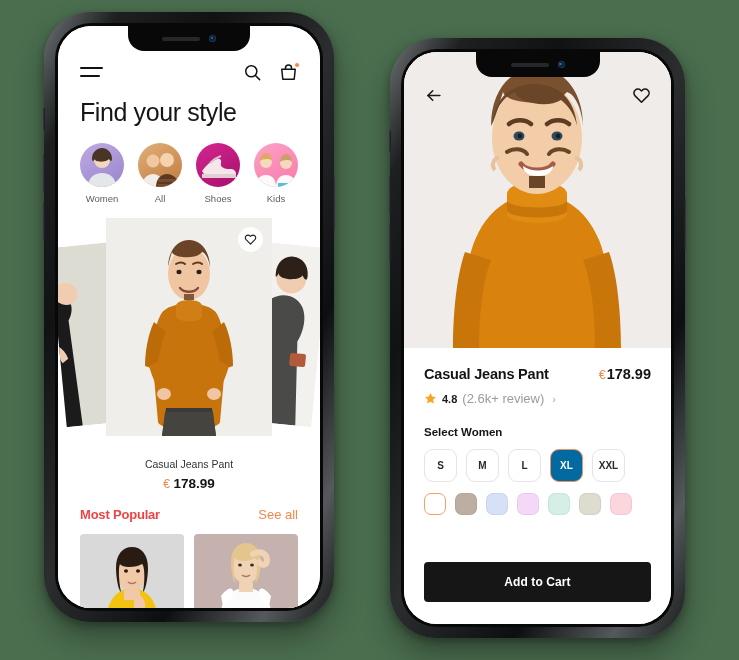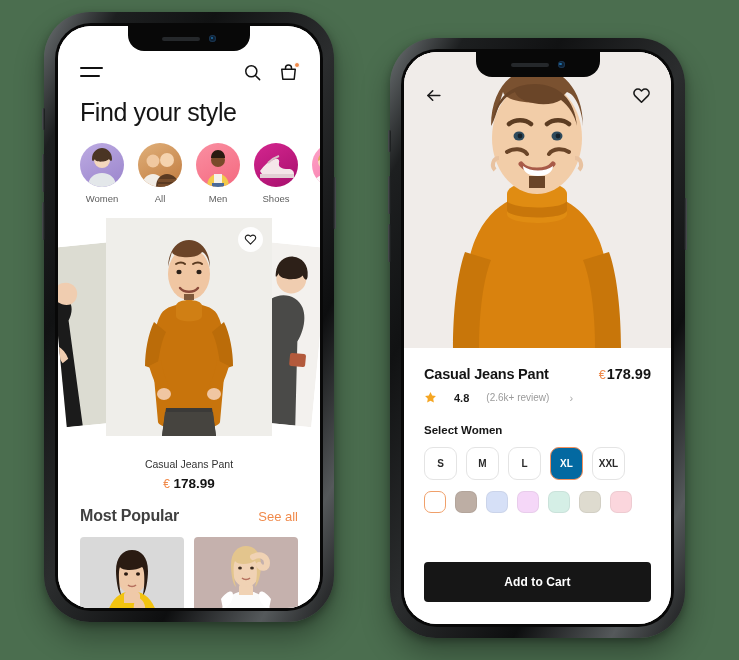--- a/index.html
+++ b/index.html
@@ -67,21 +67,21 @@
     top: 0; width: 166px; height: 218px; overflow:hidden; background:#efeeea; }
   .fav { position:absolute; top: 9px; right: 9px; width: 25px; height: 25px;
     border-radius:50%; background:rgba(255,255,255,.92);
     display:flex; align-items:center; justify-content:center; cursor:pointer; z-index:5; }
   .prod-name { text-align:center; font-size: 10.5px; color:#333; margin-top: 8px; }
   .prod-price { text-align:center; font-size: 13.5px; color:#131313; font-weight:700; margin-top: 6px; }
   .prod-price .cur { color:#f08a4b; font-weight:400; font-size:12px; }
 
   .sec-head { display:flex; align-items:baseline; justify-content:space-between;
     padding: 16px 22px 0 22px; }
-  .sec-title { font-size: 16px; font-weight:700; color:#404040; letter-spacing:-.2px; }
+  .sec-title { font-size: 13px; font-weight:700; color:#ef4444; letter-spacing:-.2px; }
   .see-all { font-size: 13px; color:#f08a4b; cursor:pointer; }
   .pop-grid { display:flex; gap: 10px; padding: 12px 22px 0 22px; }
   .pop-card { flex:1; height: 90px; border-radius:4px; overflow:hidden; position:relative; }
 
   
   #phone2 { left: 390px; top: 38px; width: 295px; height: 600px; }
   #phone2 .notch { width: 124px; height: 25px; }
   #phone2 .speaker { width: 38px; height: 4px; }
   #phone2 .camera { width: 7px; height: 7px; }
 
@@ -89,23 +89,23 @@
   .hero-top { position:absolute; top: 34px; left: 0; right: 0; z-index: 30;
     display:flex; align-items:center; justify-content:space-between; padding: 0 20px; }
   .circle-tap { cursor:pointer; line-height:0; }
 
   .detail { position:absolute; top: 296px; left:0; right:0; bottom:0; background:#fff;
     padding: 18px 20px 0 20px; }
   .row-title { display:flex; align-items:baseline; justify-content:space-between; }
   .d-name { font-size: 14.5px; font-weight:700; color:#141414; letter-spacing:-.2px; }
   .d-price { font-size: 14.5px; font-weight:700; color:#141414; }
   .d-price .cur { color:#f08a4b; font-weight:400; font-size:12.5px; margin-right:1px; }
-  .rating { display:flex; align-items:center; gap:17px; margin-top: 9px; cursor:pointer; }
+  .rating { display:flex; align-items:center; gap:5px; margin-top: 9px; cursor:pointer; }
   .rating .val { font-size: 11px; font-weight:700; color:#1b1b1b; }
-  .rating .rev { font-size: 10px; color:#9b9b9b; }
+  .rating .rev { font-size: 13px; color:#9b9b9b; }
   .chev { color:#a9a9a9; font-size: 11px; margin-left: 3px; }
 
   .lbl-sec { font-size: 11.5px; font-weight:700; color:#151515; margin-top: 20px; }
   .sizes { display:flex; gap: 9px; margin-top: 11px; }
   .size { width: 33px; height: 33px; border-radius: 9px; border:1px solid #e4e4e4;
     background:#fff; display:flex; align-items:center; justify-content:center;
     font-size: 10px; font-weight:700; color:#2a2a2a; cursor:pointer; }
   .size.sel { background:#0369a1; border-color:#f5905d; color:#fff; }
 
   .colors { display:flex; gap: 9px; margin-top: 11px; }
@@ -175,32 +175,20 @@
               <div class="av" style="background:linear-gradient(150deg,#e0b07a,#c07a3e);">
                 <svg width="44" height="44" viewBox="0 0 44 44">
                   <circle cx="15" cy="18" r="6.5" fill="#f0c8a0"></circle>
                     <circle cx="29" cy="17" r="7" fill="#f5d3ae"></circle>
                   <path d="M4 44c0-8 5-13 11-13s11 5 11 13z" fill="#f2ede6"></path>
                   <path d="M18 44c0-8 5-13 11-13s12 5 12 13z" fill="#5a3a22"></path>
                   <path d="M20 36h20v3H20zM20 41h20v3H20z" fill="#8a5a34" opacity=".6"></path>
                 </svg>
               </div>
               <div class="lbl">All</div>
-            </div>
-            <div class="cat">
-              <div class="av" style="background:linear-gradient(150deg,#fa8fa2,#f4697f);">
-                <svg width="44" height="44" viewBox="0 0 44 44">
-                  <path d="M11 44c0-9 5-13 11-13s11 4 11 13z" fill="#f2c94c"></path>
-                  <path d="M18 31h8v13h-8z" fill="#f6f2ea"></path>
-                  <path d="M16 40h12v4H16z" fill="#4a6a9a"></path>
-                  <circle cx="22" cy="17" r="7" fill="#7a4a2a"></circle>
-                  <path d="M15 15c0-5 3-8 7-8s7 3 7 8z" fill="#2a1a10"></path>
-                </svg>
-              </div>
-              <div class="lbl">Men</div>
             </div>
             <div class="cat">
               <div class="av" style="background:linear-gradient(150deg,#d4268f,#a70f6d);">
                 <svg width="44" height="44" viewBox="0 0 44 44">
                   <path d="M6 28c4-6 9-10 15-12 3-1 5 1 4 4-1 4 3 6 9 6 4 0 6 2 6 5H8z" fill="#f4e6e9"></path>
                   <path d="M6 31h34v4H6z" fill="#e2cfd4"></path>
                   <path d="M14 20c4-4 8-6 11-7" stroke="#d9c2c8" stroke-width="2" fill="none"></path>
                 </svg>
               </div>
               <div class="lbl">Shoes</div>

